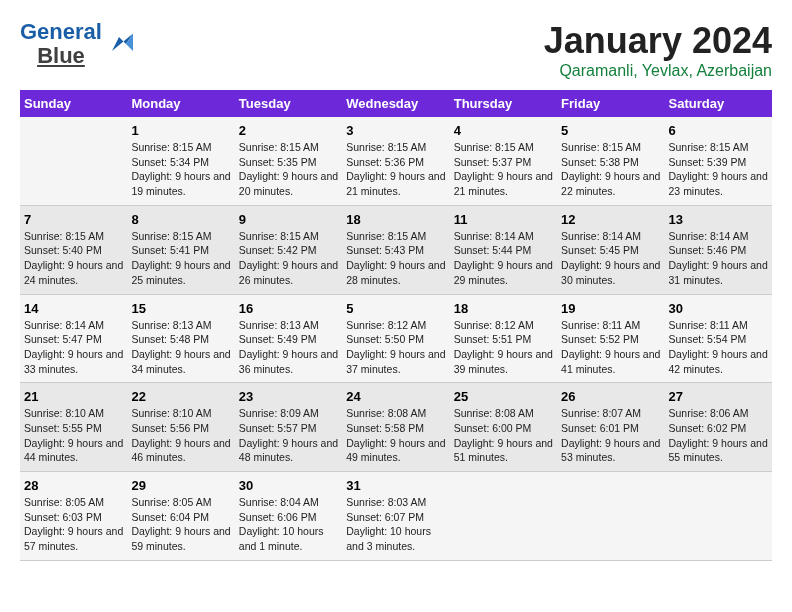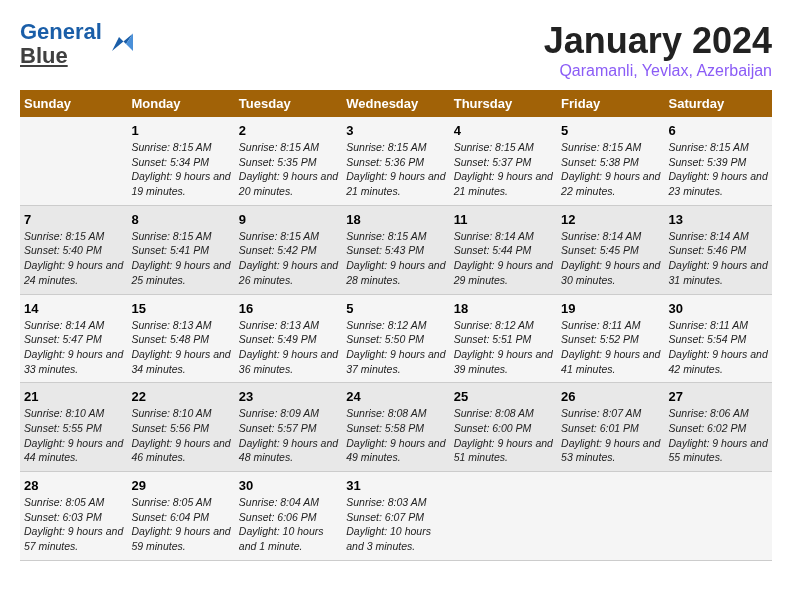--- a/index.html
+++ b/index.html
@@ -12,20 +12,21 @@
     }
     .header {
       display: flex;
       justify-content: space-between;
       align-items: flex-start;
       margin-bottom: 10px;
     }
     .logo {
       display: flex;
       align-items: center;
+      text-align: center;
     }
     .logo-text {
       font-size: 22px;
       font-weight: bold;
       color: #333;
       line-height: 1.1;
     }
     .logo-text span {
       color: #1a5ea8;
     }
@@ -38,29 +39,29 @@
       text-align: right;
     }
     .main-title {
       font-size: 36px;
       font-weight: bold;
       color: #222;
       margin-left: 28px;
     }
     .subtitle {
       font-size: 16px;
-      color: #8b5cf6;
+      color: #15803d;
     }
     table {
       width: 100%;
       border-collapse: collapse;
       font-size: 11px;
     }
     thead tr th {
-      background-color: #a16207;
+      background-color: #6d28d9;
       color: #fff;
       padding: 6px 4px;
       text-align: left;
       font-size: 13px;
       font-weight: bold;
     }
     tbody tr {
       border-bottom: 1px solid #ccc;
     }
     tbody tr:nth-child(odd) {
@@ -77,21 +78,20 @@
     }
     .day-num {
       font-weight: bold;
       font-size: 13px;
       margin-bottom: 2px;
     }
     .day-info {
       font-size: 10.5px;
       color: #222;
       line-height: 1.4;
-      font-style: italic;
     }
   </style>
 </head>
 <body>
 
 <div class="header">
   <div class="logo">
     <div>
       <div class="logo-text">
         <span>General</span><br>

